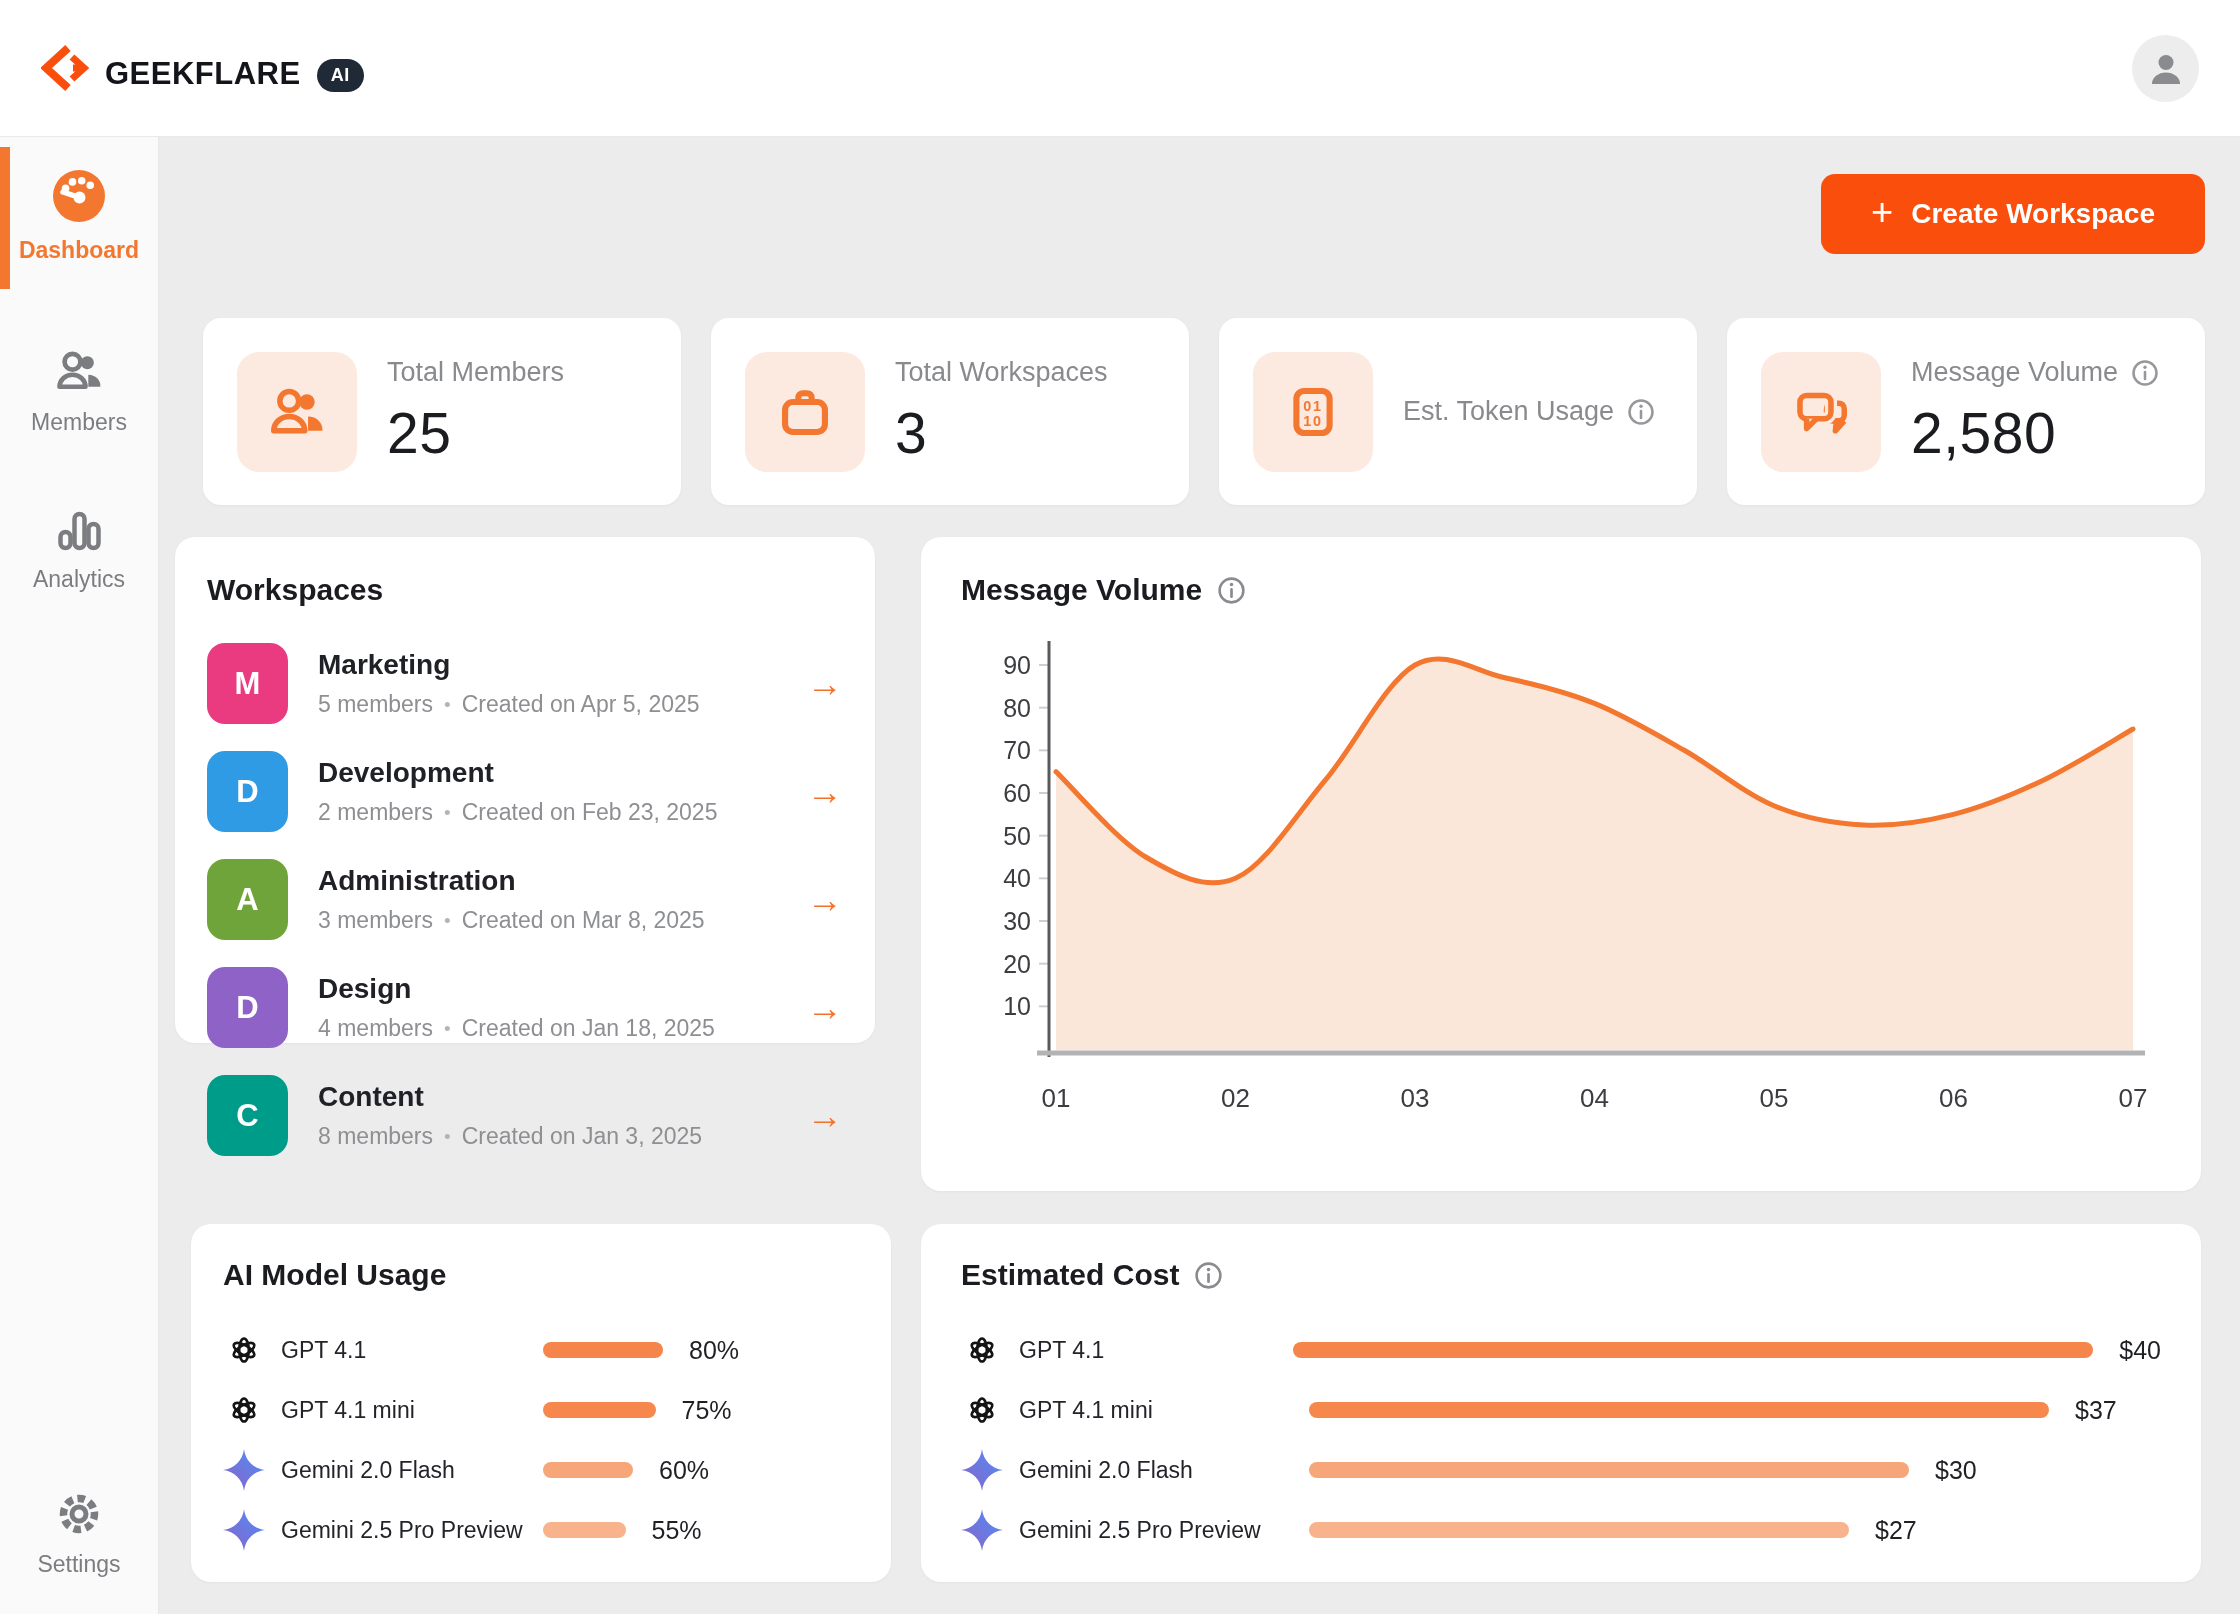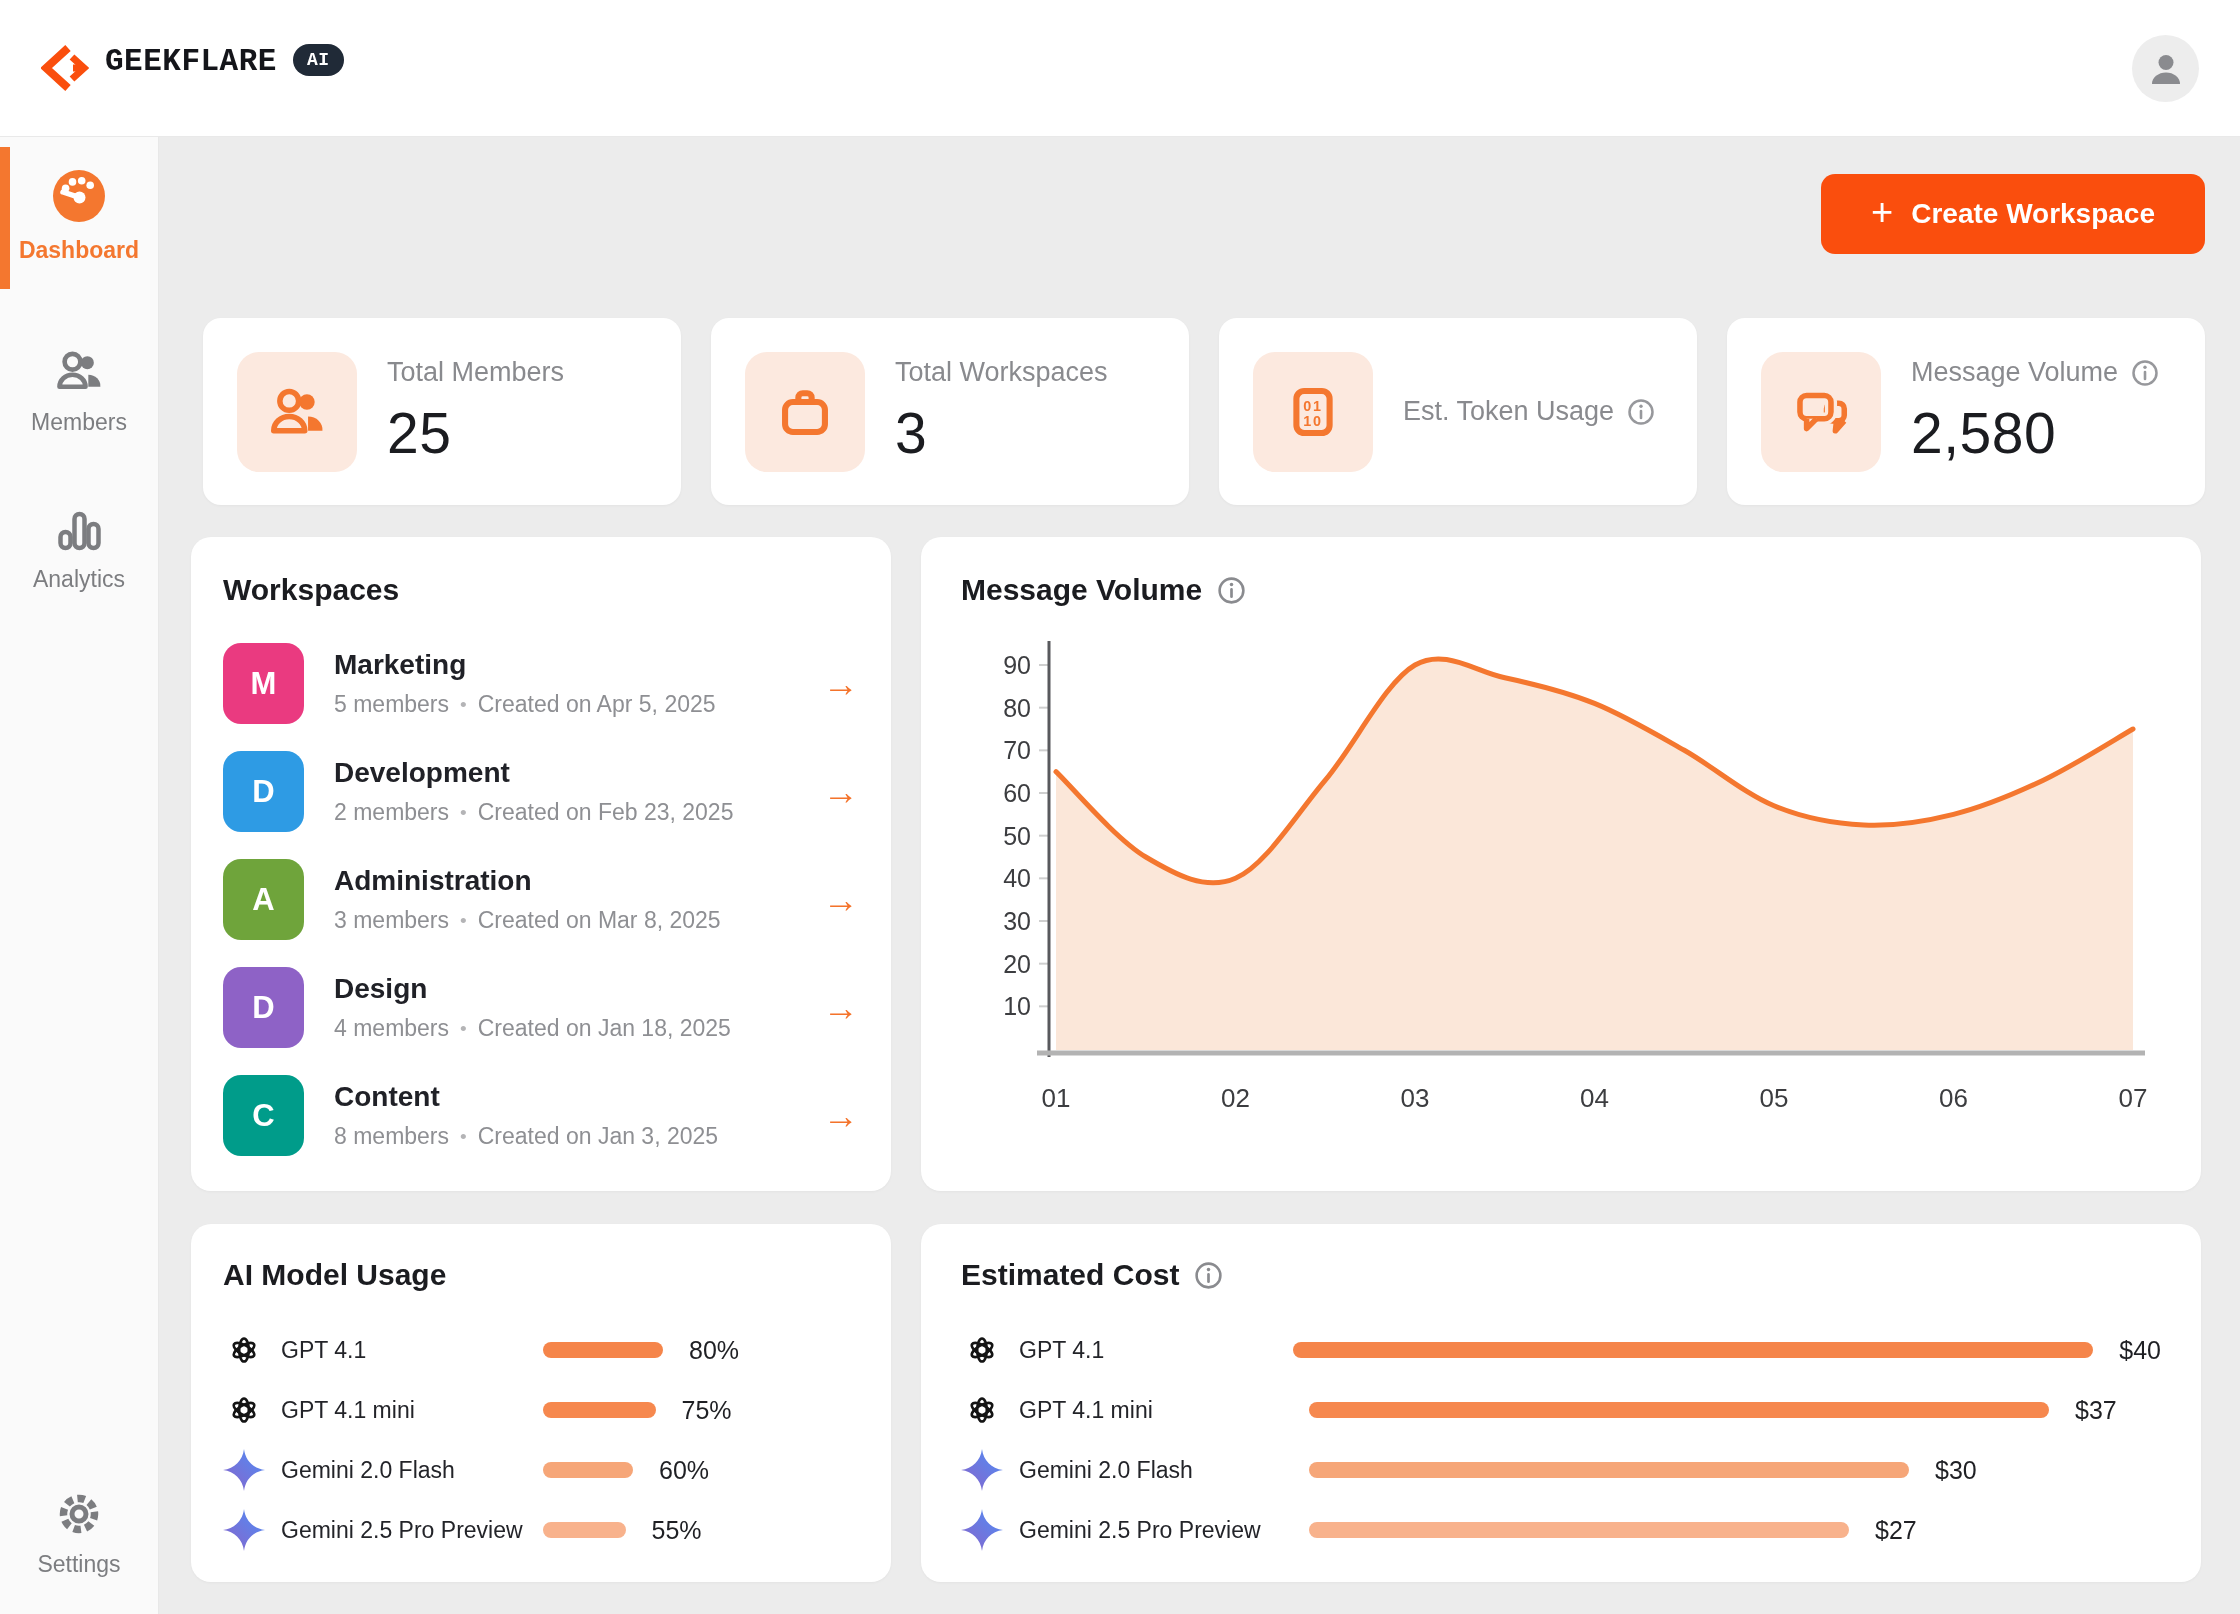--- a/index.html
+++ b/index.html
@@ -12,21 +12,21 @@
     color: #1B1C20;
     overflow: hidden;
   }
   
   .header {
     position: absolute; top:0; left:0; width:2240px; height:137px;
     background:#FFFFFF; border-bottom:1px solid #E9E9E9;
     display:flex; align-items:center; justify-content:space-between;
     padding:0 41px; z-index:5;
   }
-  .brand { display:flex; align-items:flex-start; gap:16px; cursor:pointer;font-family:Liberation Mono, monospace; }
+  .brand { display:flex; align-items:flex-end; gap:16px; cursor:pointer; }
   .brand-text { font-size:31px; font-weight:800; letter-spacing:0.5px; color:#14151A; }
   .ai-pill {
     background:#202A37; color:#FFF; border-radius:999px;
     padding:6px 14px; font-size:18px; font-weight:700; letter-spacing:0.5px;
   }
   .avatar {
     width:67px; height:67px; border-radius:50%; background:#EDEDED;
     display:flex; align-items:center; justify-content:center; cursor:pointer;
   }
   
@@ -72,21 +72,21 @@
   }
   .stat-label-row { display:flex; align-items:center; gap:12px; font-size:27px; font-weight:500; color:#898A8E; }
   .stat-value { font-size:57px; font-weight:400; color:#1B1C20; margin-top:12px; letter-spacing:0.5px; }
   
   .panel {
     position:absolute; background:#FFF; border-radius:20px;
     box-shadow:0 1px 3px rgba(0,0,0,0.04);
   }
   .panel-title { font-size:30px; font-weight:700; color:#1B1C20; }
   .panel-title-row { display:flex; align-items:center; gap:14px; }
-  .ws-panel   { left:32px;  top:400px;  width:700px;  height:654px; padding:36px 32px 0 32px; }
+  .ws-panel   { left:16px;  top:400px;  width:700px;  height:506px; padding:36px 32px 0 32px; }
   .chart-panel{ left:762px; top:400px;  width:1280px; height:654px; padding:36px 40px 0 40px; }
   .usage-panel{ left:32px;  top:1087px; width:700px;  height:358px; padding:34px 32px 0 32px; }
   .cost-panel { left:762px; top:1087px; width:1280px; height:358px; padding:34px 40px 0 40px; }
   
   .ws-list { margin-top:36px; display:flex; flex-direction:column; gap:27px; }
   .ws-row { display:flex; align-items:center; gap:30px; height:81px; cursor:pointer; }
   .ws-avatar {
     width:81px; height:81px; border-radius:18px; flex:none;
     display:flex; align-items:center; justify-content:center;
     color:#FFF; font-size:31px; font-weight:700;

